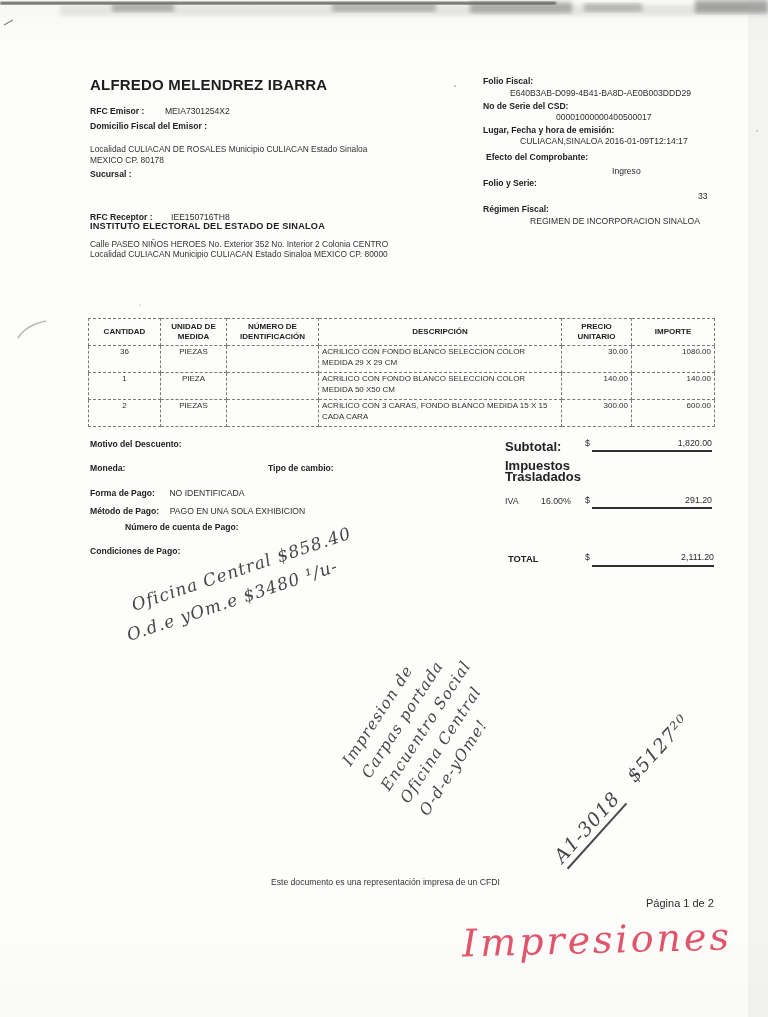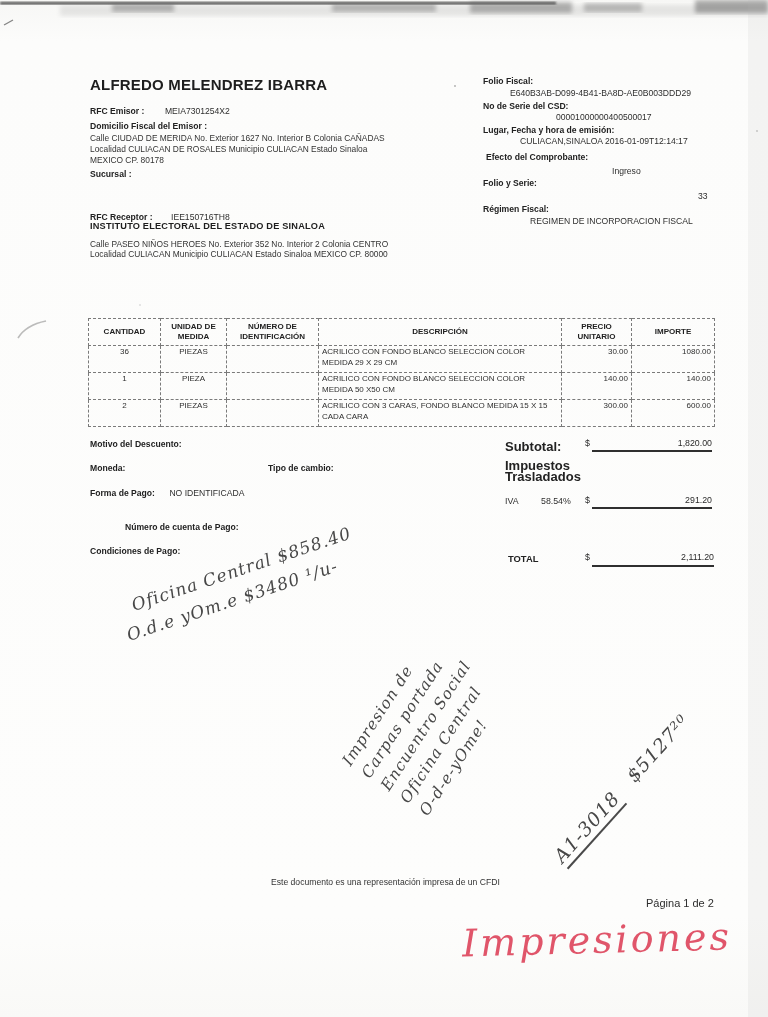--- a/index.html
+++ b/index.html
@@ -49,42 +49,41 @@
 <main class="page">
 
   <div class="abs bigname" style="left:90px;top:76px;">ALFREDO MELENDREZ IBARRA</div>
 
   <div class="abs" style="left:90px;top:100px;">
     <span class="lbl">RFC Emisor :</span>
     <span class="val" style="margin-left:16px;">MEIA7301254X2</span>
   </div>
 
   <div class="abs lbl" style="left:90px;top:121px;">Domicilio Fiscal del Emisor :</div>
-  <div class="abs addr" style="left:90px;top:133px;">Calle CIUDAD DE MERIDA No. Exterior 1627 No. Interior B Colonia CAÑADAS</div>
   <div class="abs addr" style="left:90px;top:144px;">Localidad CULIACAN DE ROSALES Municipio CULIACAN Estado Sinaloa</div>
   <div class="abs addr" style="left:90px;top:155px;">MEXICO CP. 80178</div>
   <div class="abs lbl" style="left:90px;top:169px;">Sucursal :</div>
 
   <div class="abs lbl" style="left:483px;top:76px;">Folio Fiscal:</div>
   <div class="abs val" style="left:510px;top:88px;">E640B3AB-D099-4B41-BA8D-AE0B003DDD29</div>
 
   <div class="abs lbl" style="left:483px;top:101px;">No de Serie del CSD:</div>
   <div class="abs val" style="left:556px;top:112px;">00001000000400500017</div>
 
   <div class="abs lbl" style="left:483px;top:125px;">Lugar, Fecha y hora de emisión:</div>
   <div class="abs val" style="left:520px;top:136px;">CULIACAN,SINALOA  2016-01-09T12:14:17</div>
 
   <div class="abs lbl" style="left:486px;top:152px;">Efecto del Comprobante:</div>
   <div class="abs val" style="left:612px;top:166px;">Ingreso</div>
 
   <div class="abs lbl" style="left:483px;top:178px;">Folio y Serie:</div>
   <div class="abs val" style="left:698px;top:191px;">33</div>
 
   <div class="abs lbl" style="left:483px;top:204px;">Régimen Fiscal:</div>
-  <div class="abs val" style="left:530px;top:216px;">REGIMEN DE INCORPORACION FISCAL</div>
+  <div class="abs val" style="left:530px;top:216px;">REGIMEN DE INCORPORACION SINALOA</div>
 
   <div class="abs" style="left:90px;top:206px;">
     <span class="lbl">RFC Receptor :</span>
     <span class="val" style="margin-left:14px;">IEE150716TH8</span>
   </div>
   <div class="abs bigname" style="left:90px;top:221px;font-size:9.2px;">INSTITUTO ELECTORAL DEL ESTADO DE SINALOA</div>
   <div class="abs addr" style="left:90px;top:239px;">Calle PASEO NIÑOS HEROES No. Exterior 352 No. Interior 2 Colonia CENTRO</div>
   <div class="abs addr" style="left:90px;top:249px;">Localidad CULIACAN Municipio CULIACAN Estado Sinaloa MEXICO CP. 80000</div>
 
   <table class="items">
@@ -135,33 +134,37 @@
   </table>
 
   <div class="abs lbl" style="left:90px;top:439px;">Motivo del Descuento:</div>
   <div class="abs lbl" style="left:90px;top:463px;">Moneda:</div>
   <div class="abs lbl" style="left:268px;top:463px;">Tipo de cambio:</div>
 
   <div class="abs" style="left:90px;top:482px;">
     <span class="lbl">Forma de Pago:</span>
     <span class="val" style="margin-left:10px;">NO IDENTIFICADA</span>
   </div>
+  <div class="abs" style="left:90px;top:500px;">
+    <span class="lbl">Método de Pago:</span>
+    <span class="val" style="margin-left:6px;">PAGO EN UNA SOLA EXHIBICION</span>
+  </div>
   <div class="abs lbl" style="left:90px;top:522px;margin-left:35px;">Número de cuenta de Pago:</div>
   <div class="abs lbl" style="left:90px;top:546px;">Condiciones de Pago:</div>
 
   <div class="abs totlbl" style="left:505px;top:439px;">Subtotal:</div>
   <div class="abs money" style="left:585px;top:438px;">$</div>
   <div class="abs money r" style="left:592px;top:438px;width:120px;">1,820.00</div>
   <div class="rule" style="left:592px;top:450px;width:120px;"></div>
 
   <div class="abs totlbl" style="left:505px;top:458px;">Impuestos</div>
   <div class="abs totlbl" style="left:505px;top:469px;">Trasladados</div>
 
   <div class="abs val" style="left:505px;top:496px;font-size:8.8px;">IVA</div>
-  <div class="abs val" style="left:541px;top:496px;font-size:8.8px;">58.54%</div>
+  <div class="abs val" style="left:541px;top:496px;font-size:8.8px;">16.00%</div>
   <div class="abs money" style="left:585px;top:495px;">$</div>
   <div class="abs money r" style="left:592px;top:495px;width:120px;text-align:right;">291.20</div>
   <div class="rule" style="left:592px;top:507px;width:120px;"></div>
 
   <div class="abs totlbl" style="left:508px;top:553px;font-size:9.4px;">TOTAL</div>
   <div class="abs money" style="left:585px;top:552px;">$</div>
   <div class="abs money r" style="left:592px;top:552px;width:122px;text-align:right;">2,111.20</div>
   <div class="rule" style="left:592px;top:565px;width:122px;height:2px;"></div>
 
   <div class="hw" style="left:128px;top:593px;transform:rotate(-18.5deg);transform-origin:0 0;font-size:17px;line-height:27px;">

